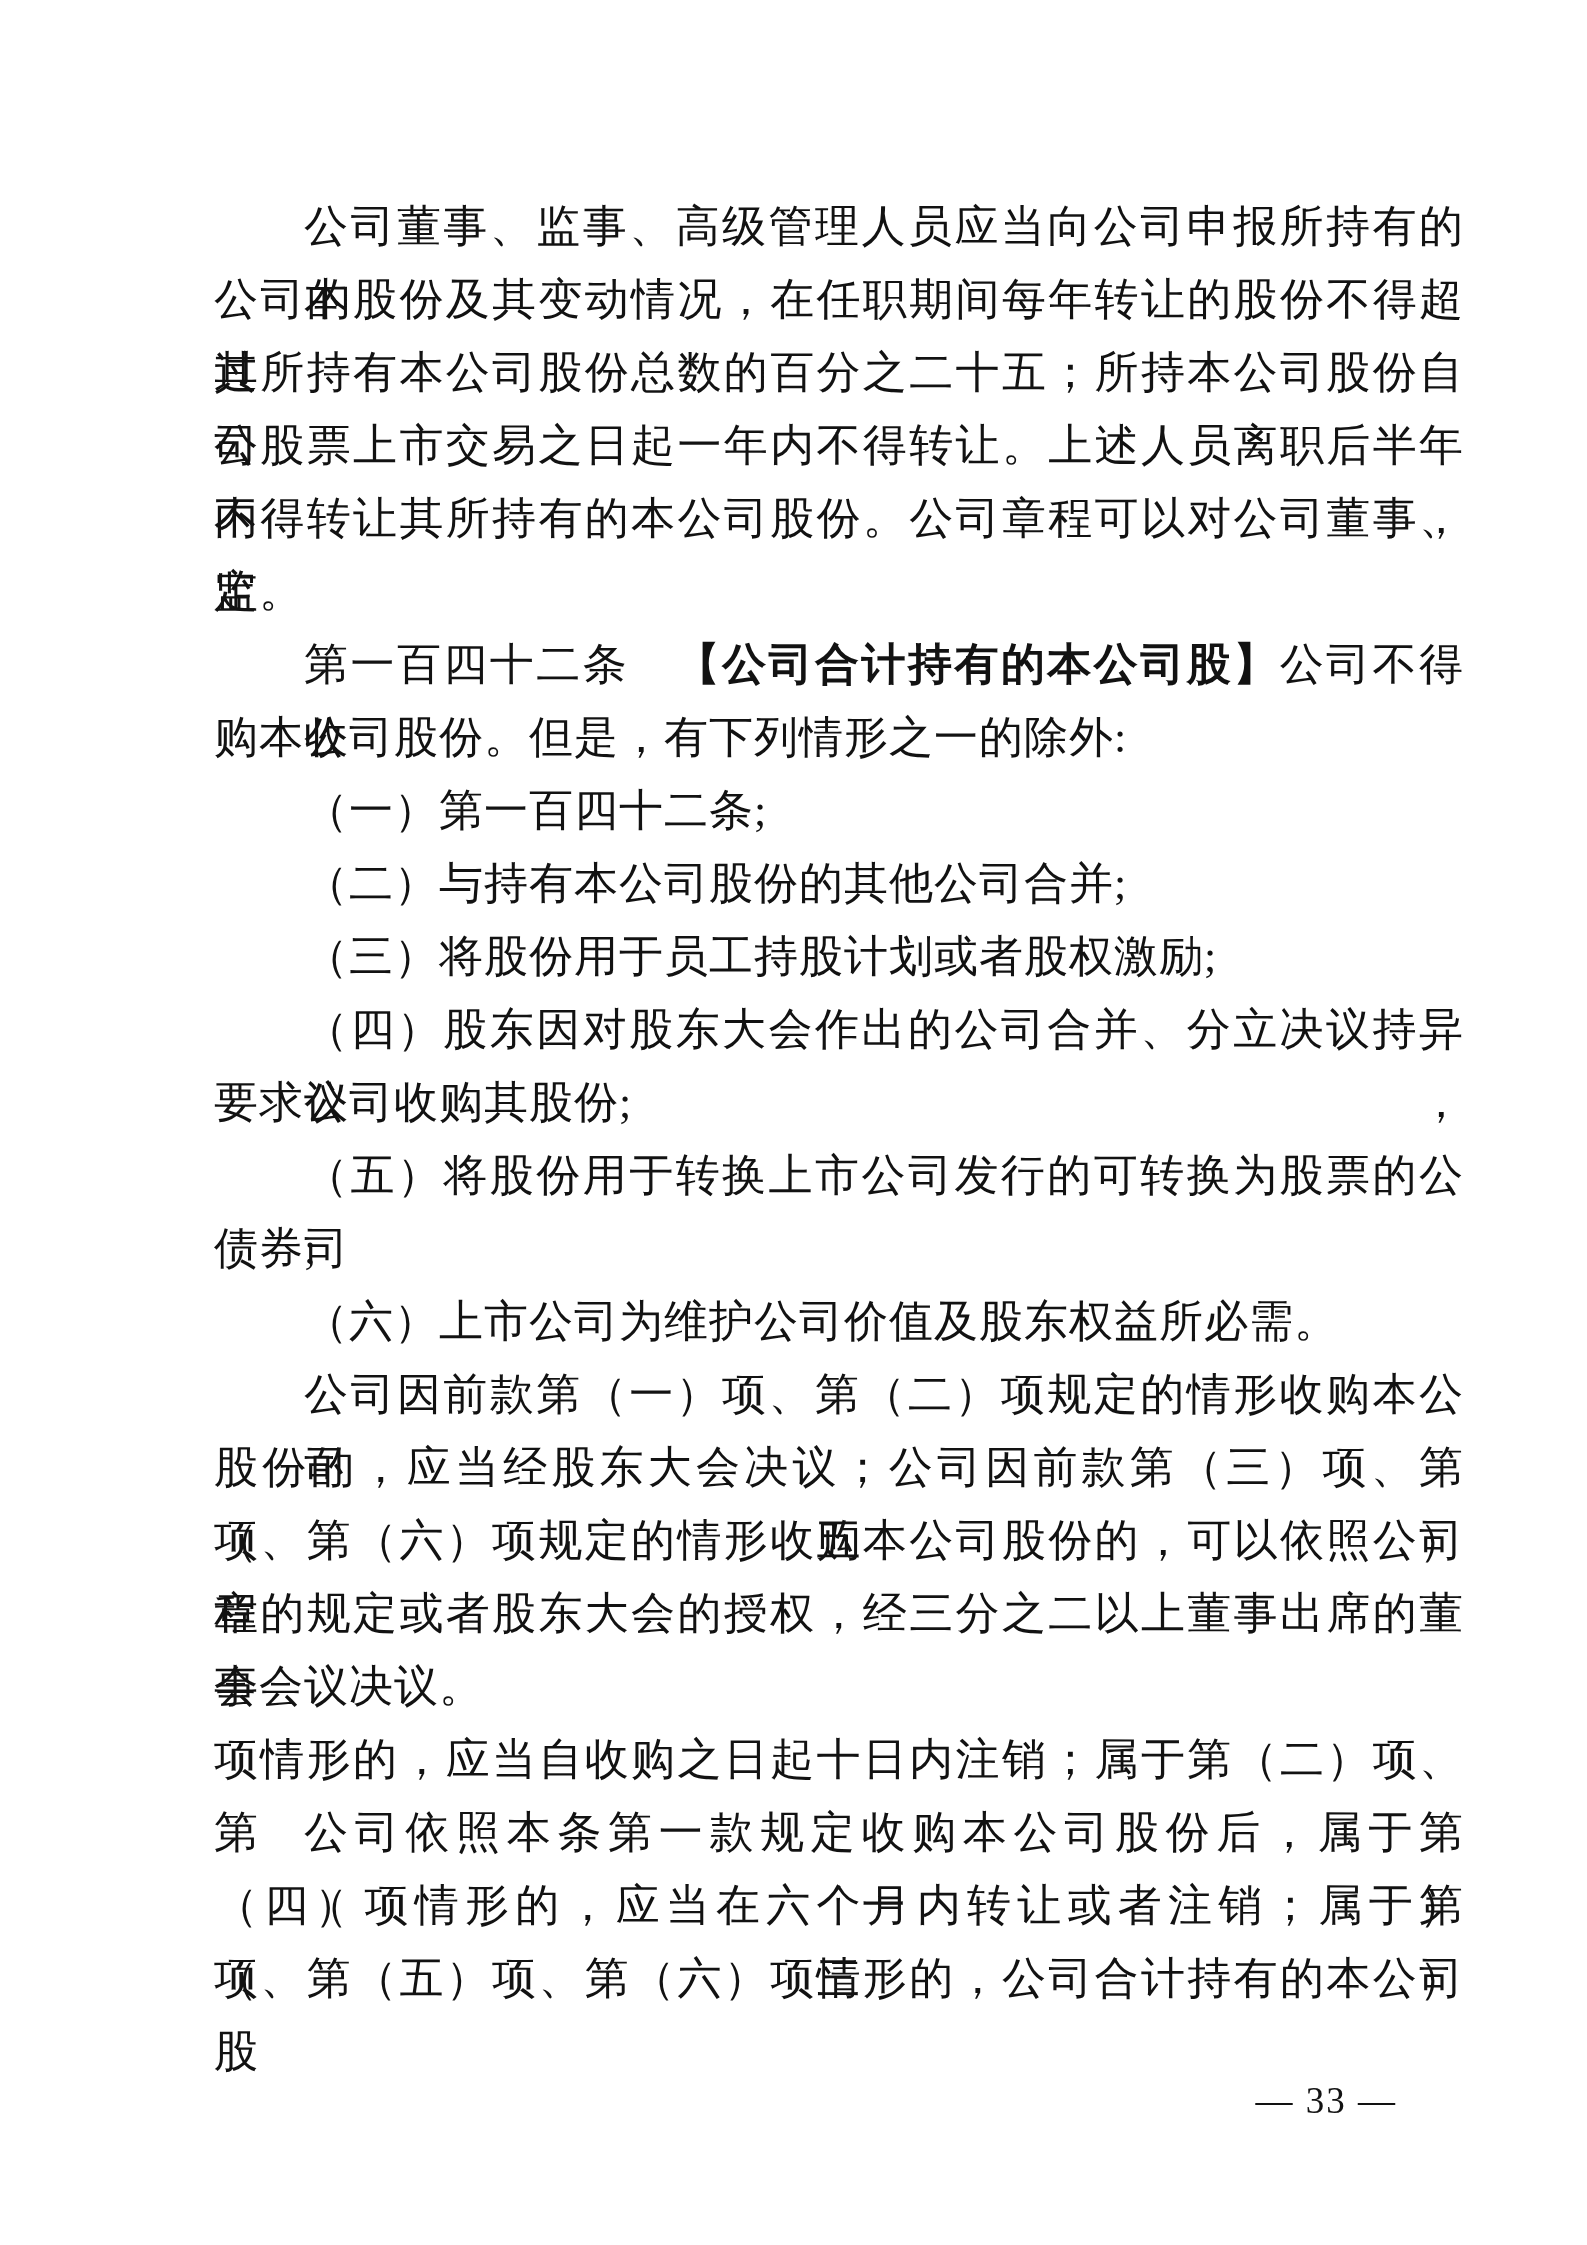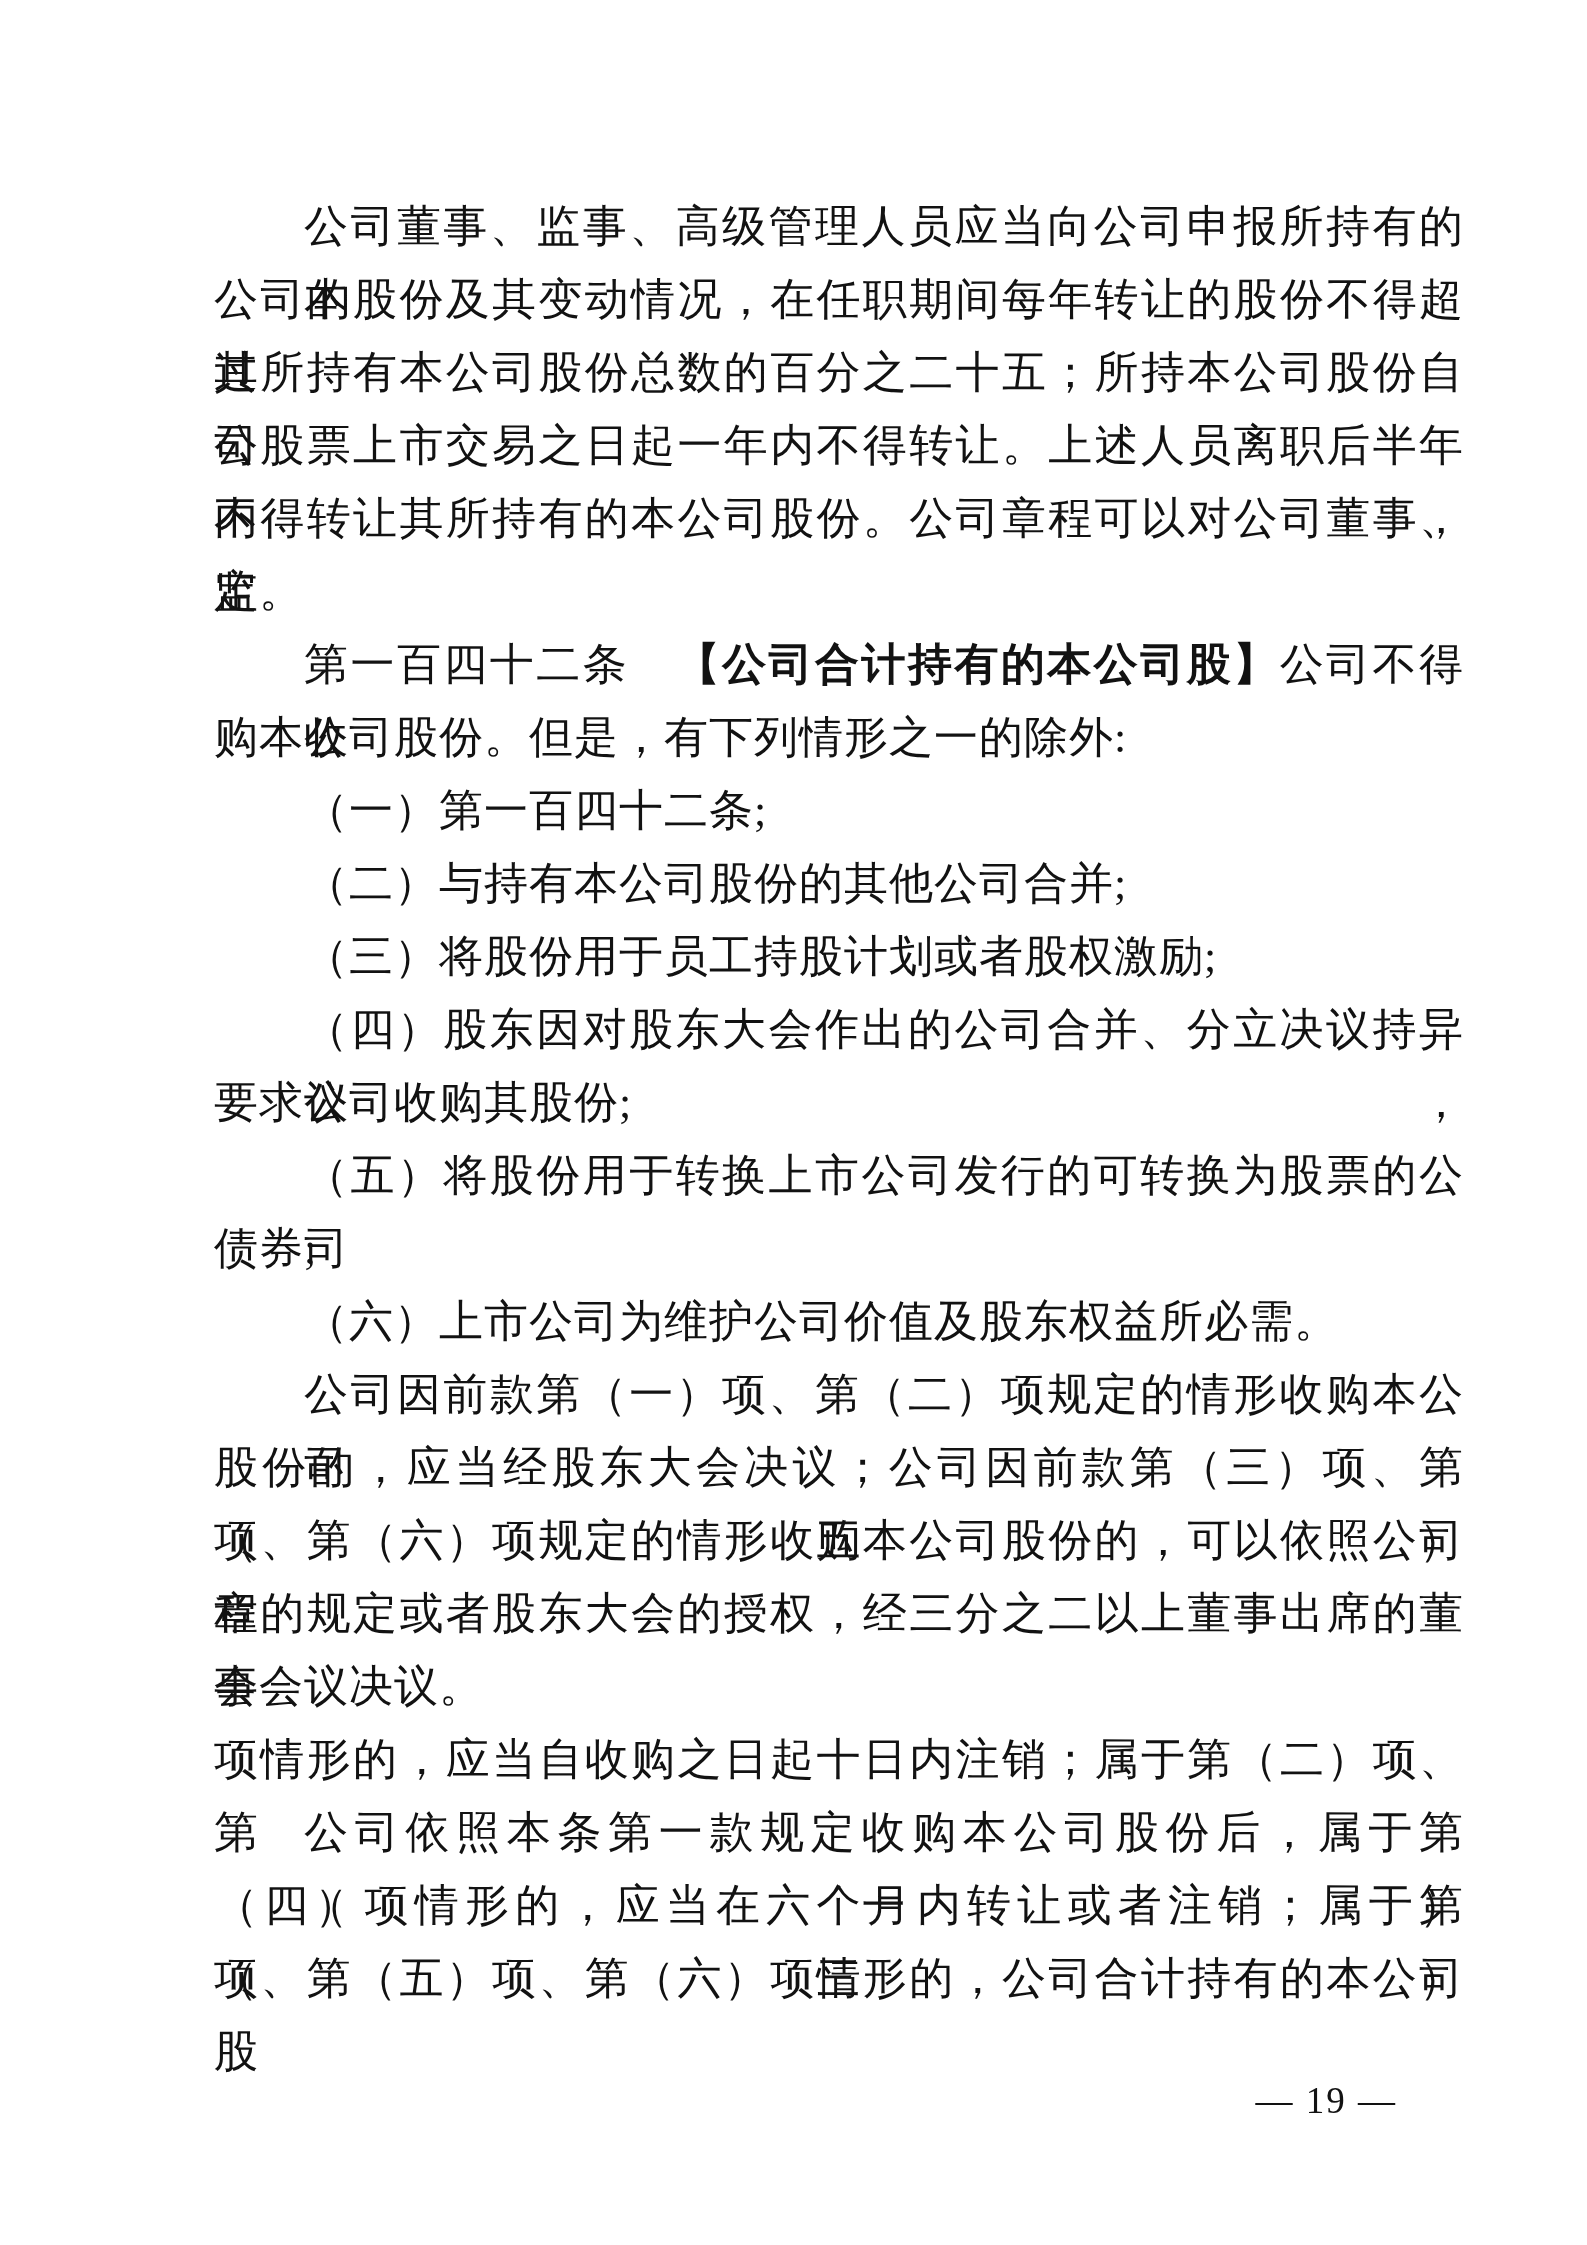--- a/index.html
+++ b/index.html
@@ -81,14 +81,14 @@
       <div class="line just ind"><span>公司因前款第（一）项、第（二）项规定的情形收购本公司</span></div>
       <div class="line just"><span>股份的，应当经股东大会决议；公司因前款第（三）项、第（五）</span></div>
       <div class="line just"><span>项、第（六）项规定的情形收购本公司股份的，可以依照公司章</span></div>
       <div class="line just"><span>程的规定或者股东大会的授权，经三分之二以上董事出席的董事</span></div>
       <div class="line"><span>会会议决议。</span></div>
       <div class="line just"><span>项情形的，应当自收购之日起十日内注销；属于第（二）项、第</span></div>
       <div class="line just ind"><span>公司依照本条第一款规定收购本公司股份后，属于第（一）</span></div>
       <div class="line just"><span>（四）项情形的，应当在六个月内转让或者注销；属于第（三）</span></div>
       <div class="line just"><span>项、第（五）项、第（六）项情形的，公司合计持有的本公司股</span></div>
     </div>
-  <div class="page-number">— 19 —</div>
+  <div class="page-number">— 33 —</div>
 </div>
 
 </body></html>

